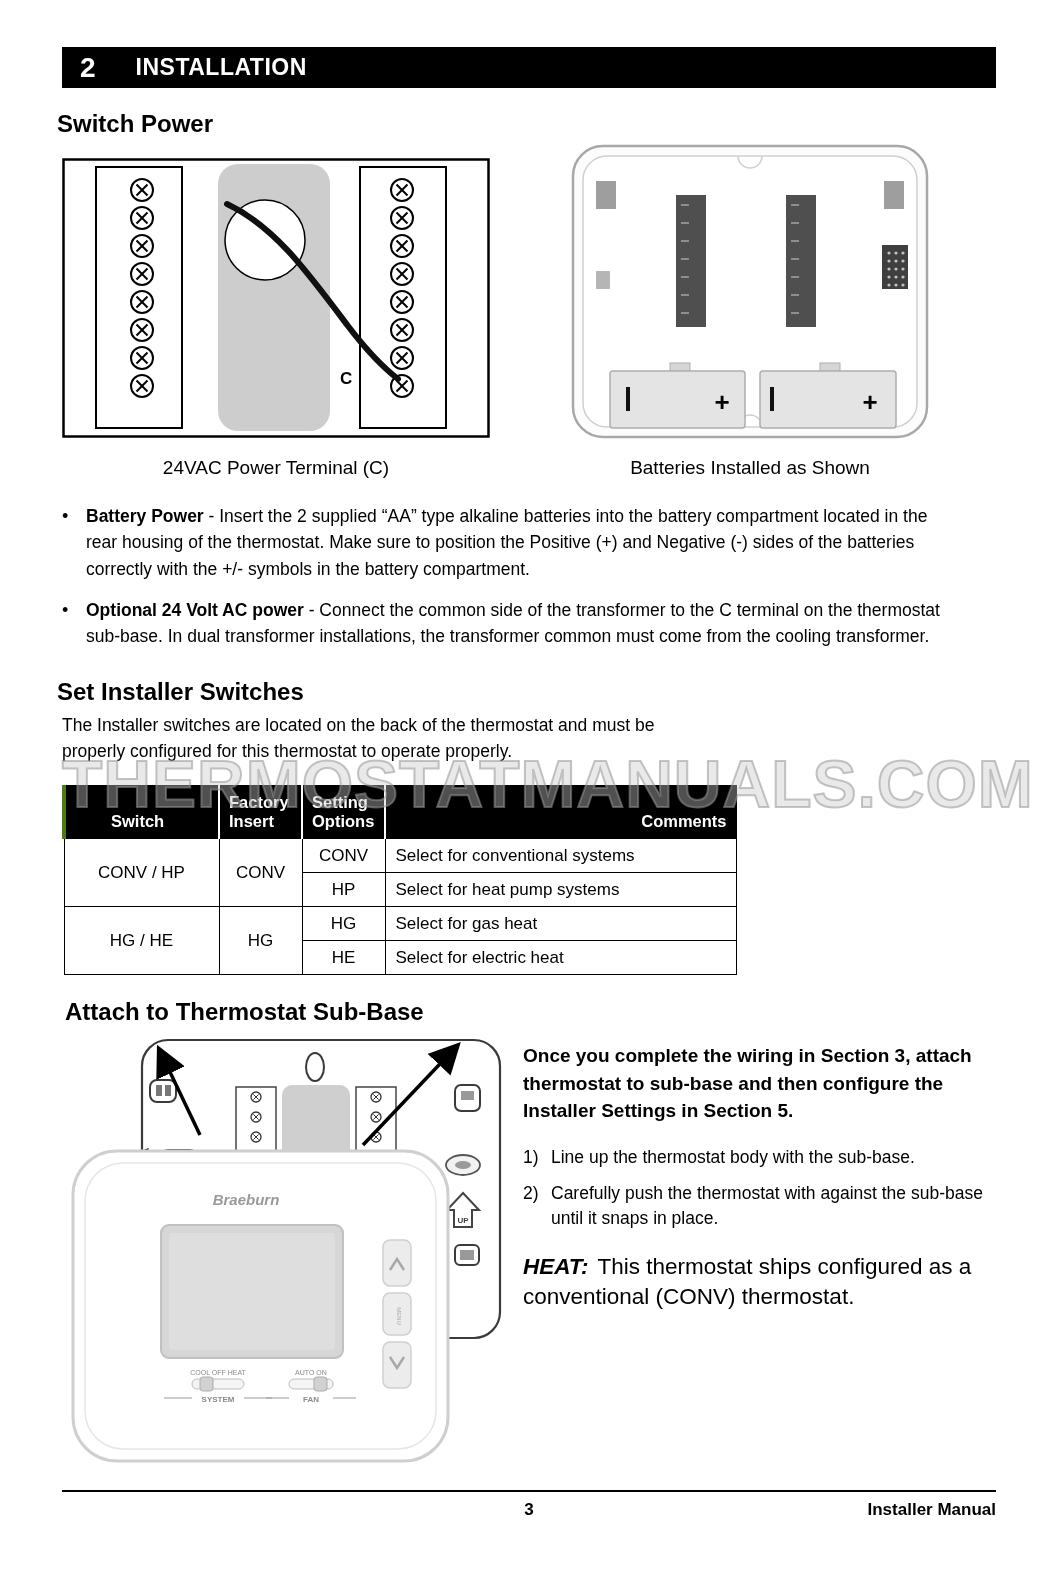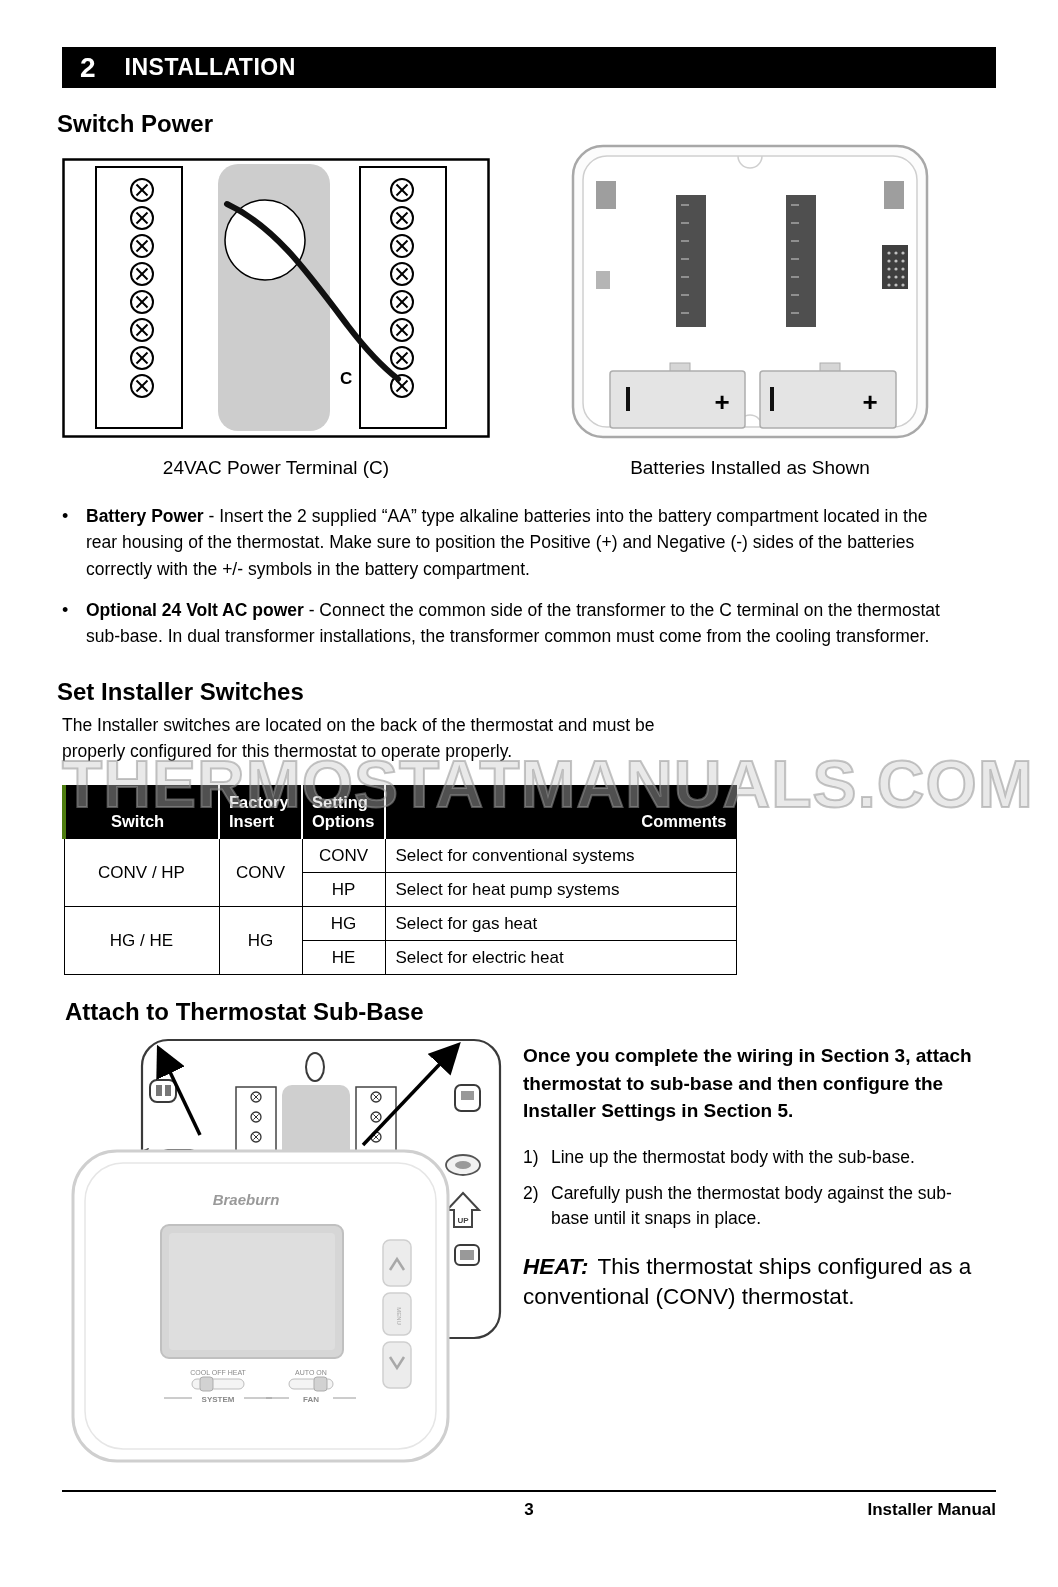--- a/index.html
+++ b/index.html
@@ -3,21 +3,21 @@
 <meta charset="utf-8">
 <style>
   html,body{margin:0;padding:0;background:#fff;}
   .page{position:relative;width:1058px;height:1587px;background:#fff;
         font-family:"Liberation Sans",sans-serif;color:#000;overflow:hidden;}
 
   
   .section-bar{position:absolute;left:62px;top:47px;width:934px;height:41px;
                background:#000;color:#fff;display:flex;align-items:center;}
   .section-number{font-size:28px;font-weight:bold;margin-left:18px;letter-spacing:1px;}
-  .section-title{font-size:23px;font-weight:bold;margin-left:28px;letter-spacing:.5px;}
+  .section-title{font-size:23px;font-weight:bold;margin-left:39px;letter-spacing:.5px;}
 
   .h-bold{position:absolute;font-size:24px;font-weight:bold;}
 
   .fig{position:absolute;}
   .fig-caption{position:absolute;text-align:center;font-weight:normal;font-size:19px;}
 
   .bullets{position:absolute;left:62px;top:503px;width:884px;}
   .bullet{display:flex;margin-bottom:15px;font-size:17.5px;line-height:1.5;}
   .bullet-dot{flex:0 0 24px;font-size:18px;}
   .bullet-lead{font-weight:bold;}
@@ -292,21 +292,21 @@
   </div>
 
   <div class="attach-text">
     <p class="attach-intro">Once you complete the wiring in Section 3, attach thermostat to sub-base and then configure the Installer Settings in Section 5.</p>
     <div class="step">
       <span class="step-num">1)</span>
       <span>Line up the thermostat body with the sub-base.</span>
     </div>
     <div class="step">
       <span class="step-num">2)</span>
-      <span>Carefully push the thermostat body against the sub-base until it snaps in place.</span>
+      <span>Carefully push the thermostat with against the sub-base until it snaps in place.</span>
     </div>
     <p class="note">
       <span class="note-label">HEAT:</span><span>This thermostat ships configured as a conventional (CONV) thermostat.</span>
     </p>
   </div>
 
   <div class="footer-rule"></div>
   <div class="footer-page">3</div>
   <div class="footer-label">Installer Manual</div>
 

